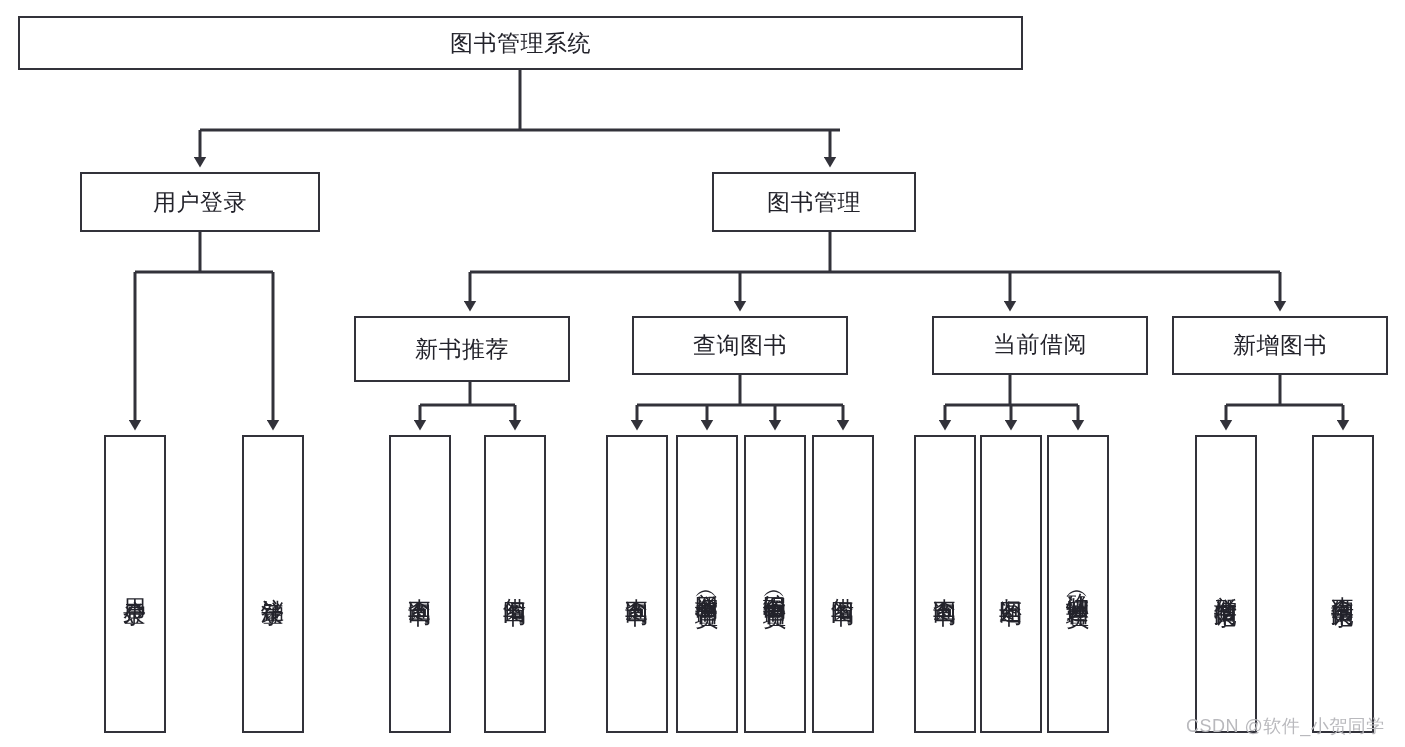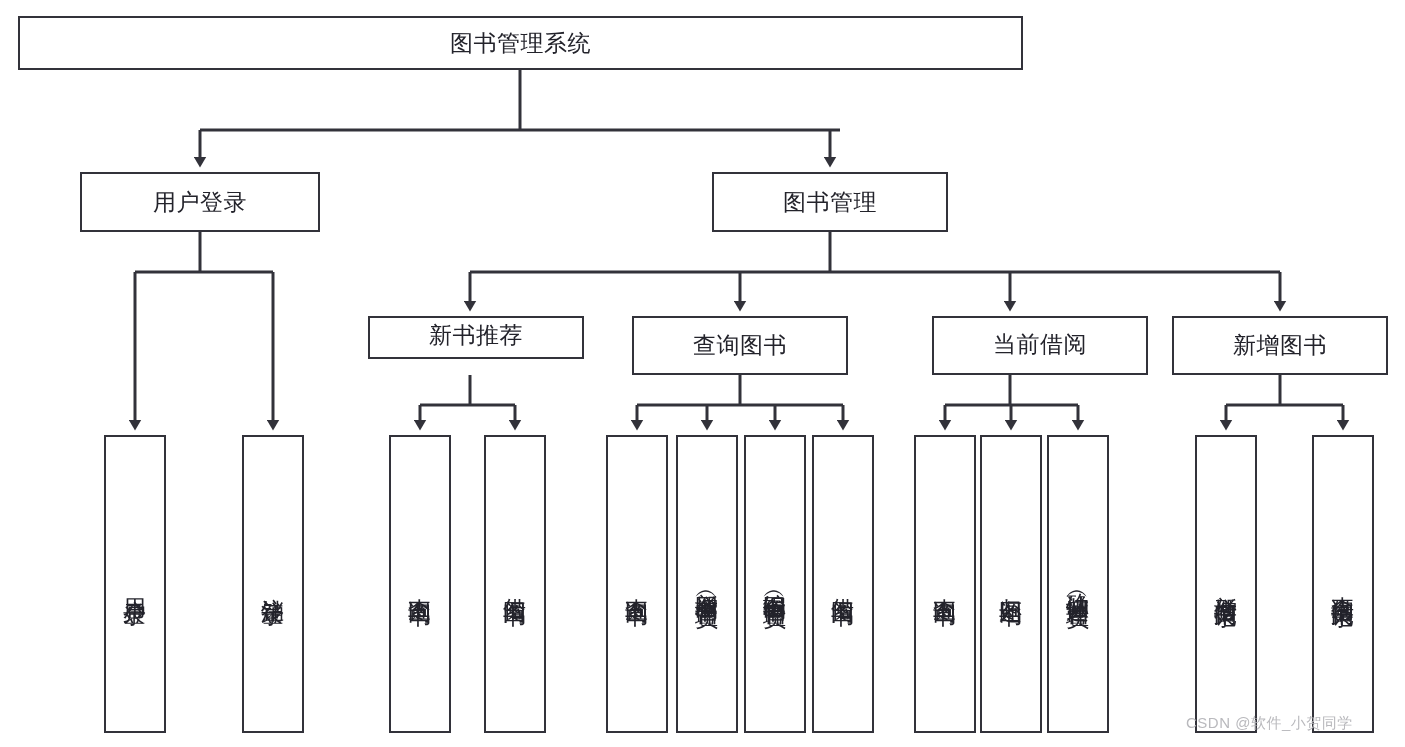--- a/index.html
+++ b/index.html
@@ -52,21 +52,21 @@
     white-space: nowrap;
   }
   .node.v .lbl {
     writing-mode: vertical-rl;
     text-orientation: upright;
   }
   .watermark {
     position: absolute;
     left: 1186px;
     top: 714px;
-    font-size: 15px;
+    font-size: 18px;
     color: #b9b9bd;
     white-space: nowrap;
     letter-spacing: 0.5px;
   }
 </style>
 </head>
 <body>
 
 <div id="canvas">
 
@@ -120,25 +120,25 @@
     </g>
   </svg>
 
   <div class="node h" style="left:18px; top:16px; width:1005px; height:54px;">
     <span class="lbl">图书管理系统</span>
   </div>
 
   <div class="node h" style="left:80px; top:172px; width:240px; height:60px;">
     <span class="lbl">用户登录</span>
   </div>
-  <div class="node h" style="left:712px; top:172px; width:236px; height:60px;text-align:right;">
+  <div class="node h" style="left:712px; top:172px; width:204px; height:60px;text-align:right;">
     <span class="lbl">图书管理</span>
   </div>
 
-  <div class="node h" style="left:368px; top:316px; width:216px; height:43px;font-family:Liberation Mono, monospace;">
+  <div class="node h" style="left:354px; top:316px; width:216px; height:66px;">
     <span class="lbl">新书推荐</span>
   </div>
   <div class="node h" style="left:632px; top:316px; width:216px; height:59px;">
     <span class="lbl">查询图书</span>
   </div>
   <div class="node h" style="left:932px; top:316px; width:216px; height:59px;font-family:Liberation Serif, serif;">
     <span class="lbl">当前借阅</span>
   </div>
   <div class="node h" style="left:1172px; top:316px; width:216px; height:59px;">
     <span class="lbl">新增图书</span>

